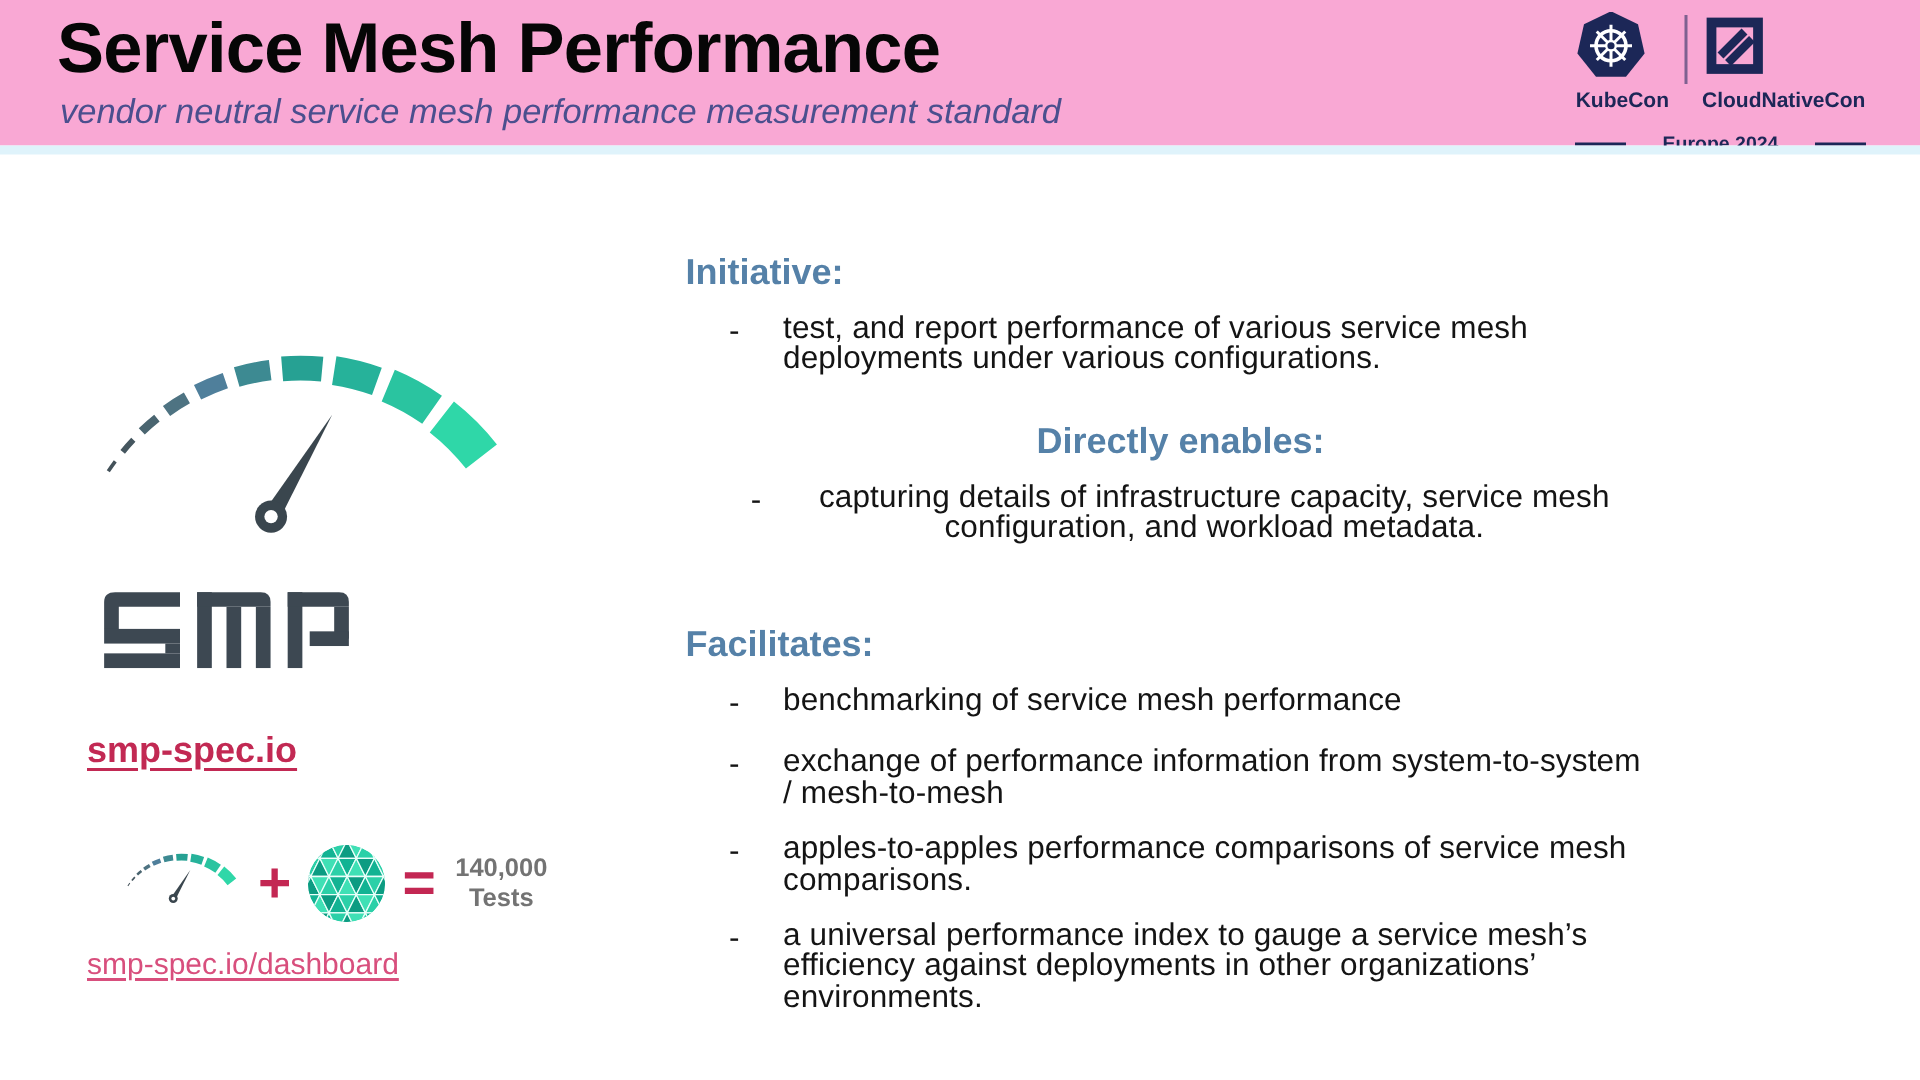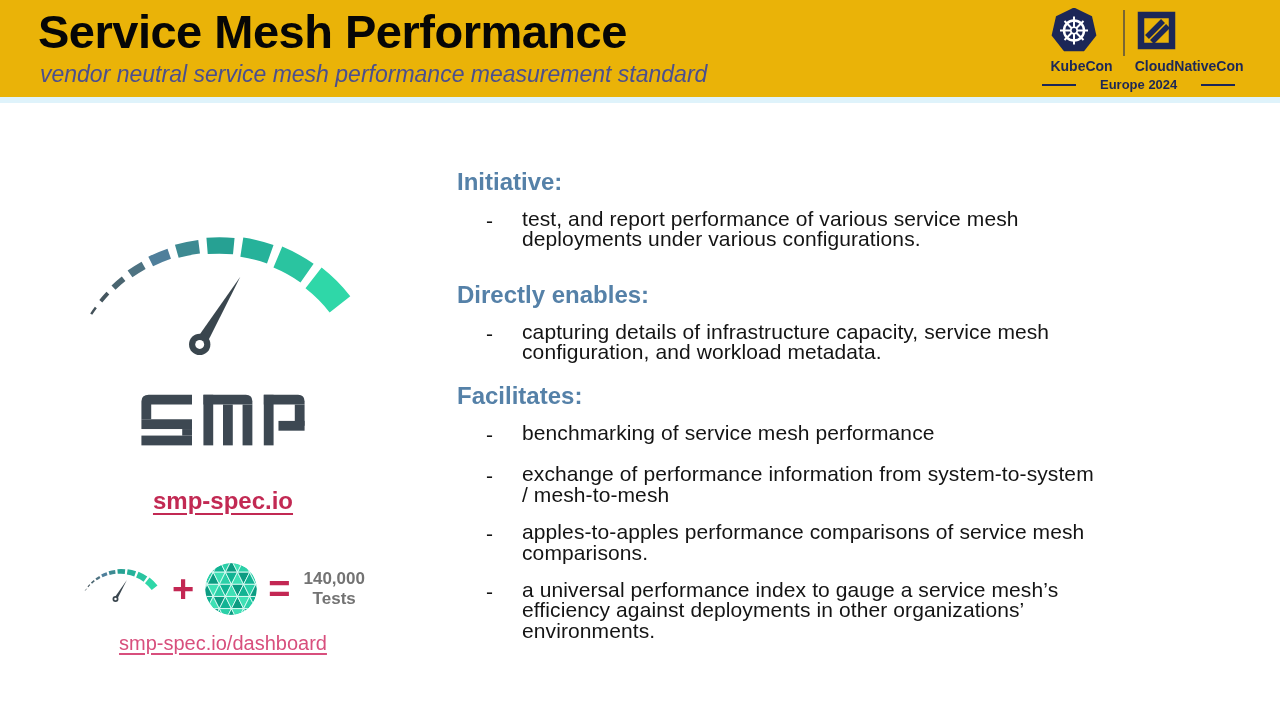--- a/index.html
+++ b/index.html
@@ -1,35 +1,35 @@
 <!DOCTYPE html>
 <html><head>
 <meta charset="utf-8">
 <style>
   html,body{margin:0;padding:0;background:#ffffff;font-family:"Liberation Sans",sans-serif;}
   .slide{position:relative;width:1280px;height:720px;background:#ffffff;overflow:hidden;}
 
   
-  .hdr{position:absolute;left:0;top:0;width:1280px;height:97px;background:#eab308;}
+  .hdr{position:absolute;left:0;top:0;width:1280px;height:97px;background:#f9a8d4;}
   .hdr-strip{position:absolute;left:0;top:97px;width:1280px;height:6px;background:#dff3fb;}
   .hdr-title{position:absolute;left:38px;top:4px;font-size:47px;font-weight:800;color:#060606;letter-spacing:-0.5px;}
   .hdr-sub{position:absolute;left:40px;top:61px;font-size:23px;font-style:italic;font-weight:500;color:#4b4f8e;}
 
   
   .logos{position:absolute;right:28px;top:8px;width:210px;text-align:center;color:#1c2757;}
   .logos-row{display:flex;align-items:flex-start;justify-content:center;gap:10px;}
   .logo-block{display:flex;flex-direction:column;align-items:flex-start;gap:4px;}
   .logo-label{font-size:14px;font-weight:800;color:#1c2757;}
   .logo-div{width:2px;height:46px;background:#1c2757;opacity:.55;margin-top:2px;}
-  .event-row{display:flex;align-items:center;justify-content:flex-start;gap:24px;margin-top:3px;}
+  .event-row{display:flex;align-items:center;justify-content:center;gap:24px;margin-top:14px;}
   .event-line{width:34px;height:2px;background:#1c2757;}
   .event-label{font-size:13px;font-weight:800;color:#1c2757;white-space:nowrap;}
 
   
-  .leftcol{position:absolute;left:58px;top:226px;width:330px;display:flex;flex-direction:column;align-items:center;}
+  .leftcol{position:absolute;left:58px;top:226px;width:330px;display:flex;flex-direction:column;}
   .smp-word{margin-top:-6px;}
   .spec-link{margin-top:40px;font-size:24px;font-weight:800;color:#c22953;text-decoration:underline;text-underline-offset:4px;}
   .equation{margin-top:46px;display:flex;align-items:center;justify-content:center;gap:9px;}
   .op{font-size:38px;font-weight:800;color:#c32753;line-height:1;}
   .tests{display:flex;flex-direction:column;align-items:center;line-height:1.15;color:#737373;font-weight:700;font-size:17px;margin-left:4px;}
   .dash-link{margin-top:15px;font-size:20px;font-weight:500;color:#d84f7d;text-decoration:underline;text-underline-offset:3px;}
 
   
   .rightcol{position:absolute;left:457px;top:168px;width:660px;}
   .sec{margin-bottom:31px;}
@@ -225,21 +225,21 @@
     <div class="sec">
       <div class="sec-h">Initiative:</div>
       <div class="bullets">
         <div class="bullet">
           <span class="dash">-</span>
           <span class="btxt">test, and report performance of various service mesh deployments under various configurations.</span>
         </div>
       </div>
     </div>
 
-    <div class="sec" style="margin-bottom:20px;">
+    <div class="sec" style="margin-bottom:54px;text-align:center;">
       <div class="sec-h">Directly enables:</div>
       <div class="bullets">
         <div class="bullet">
           <span class="dash">-</span>
           <span class="btxt">capturing details of infrastructure capacity, service mesh configuration, and workload metadata.</span>
         </div>
       </div>
     </div>
 
     <div class="sec">

